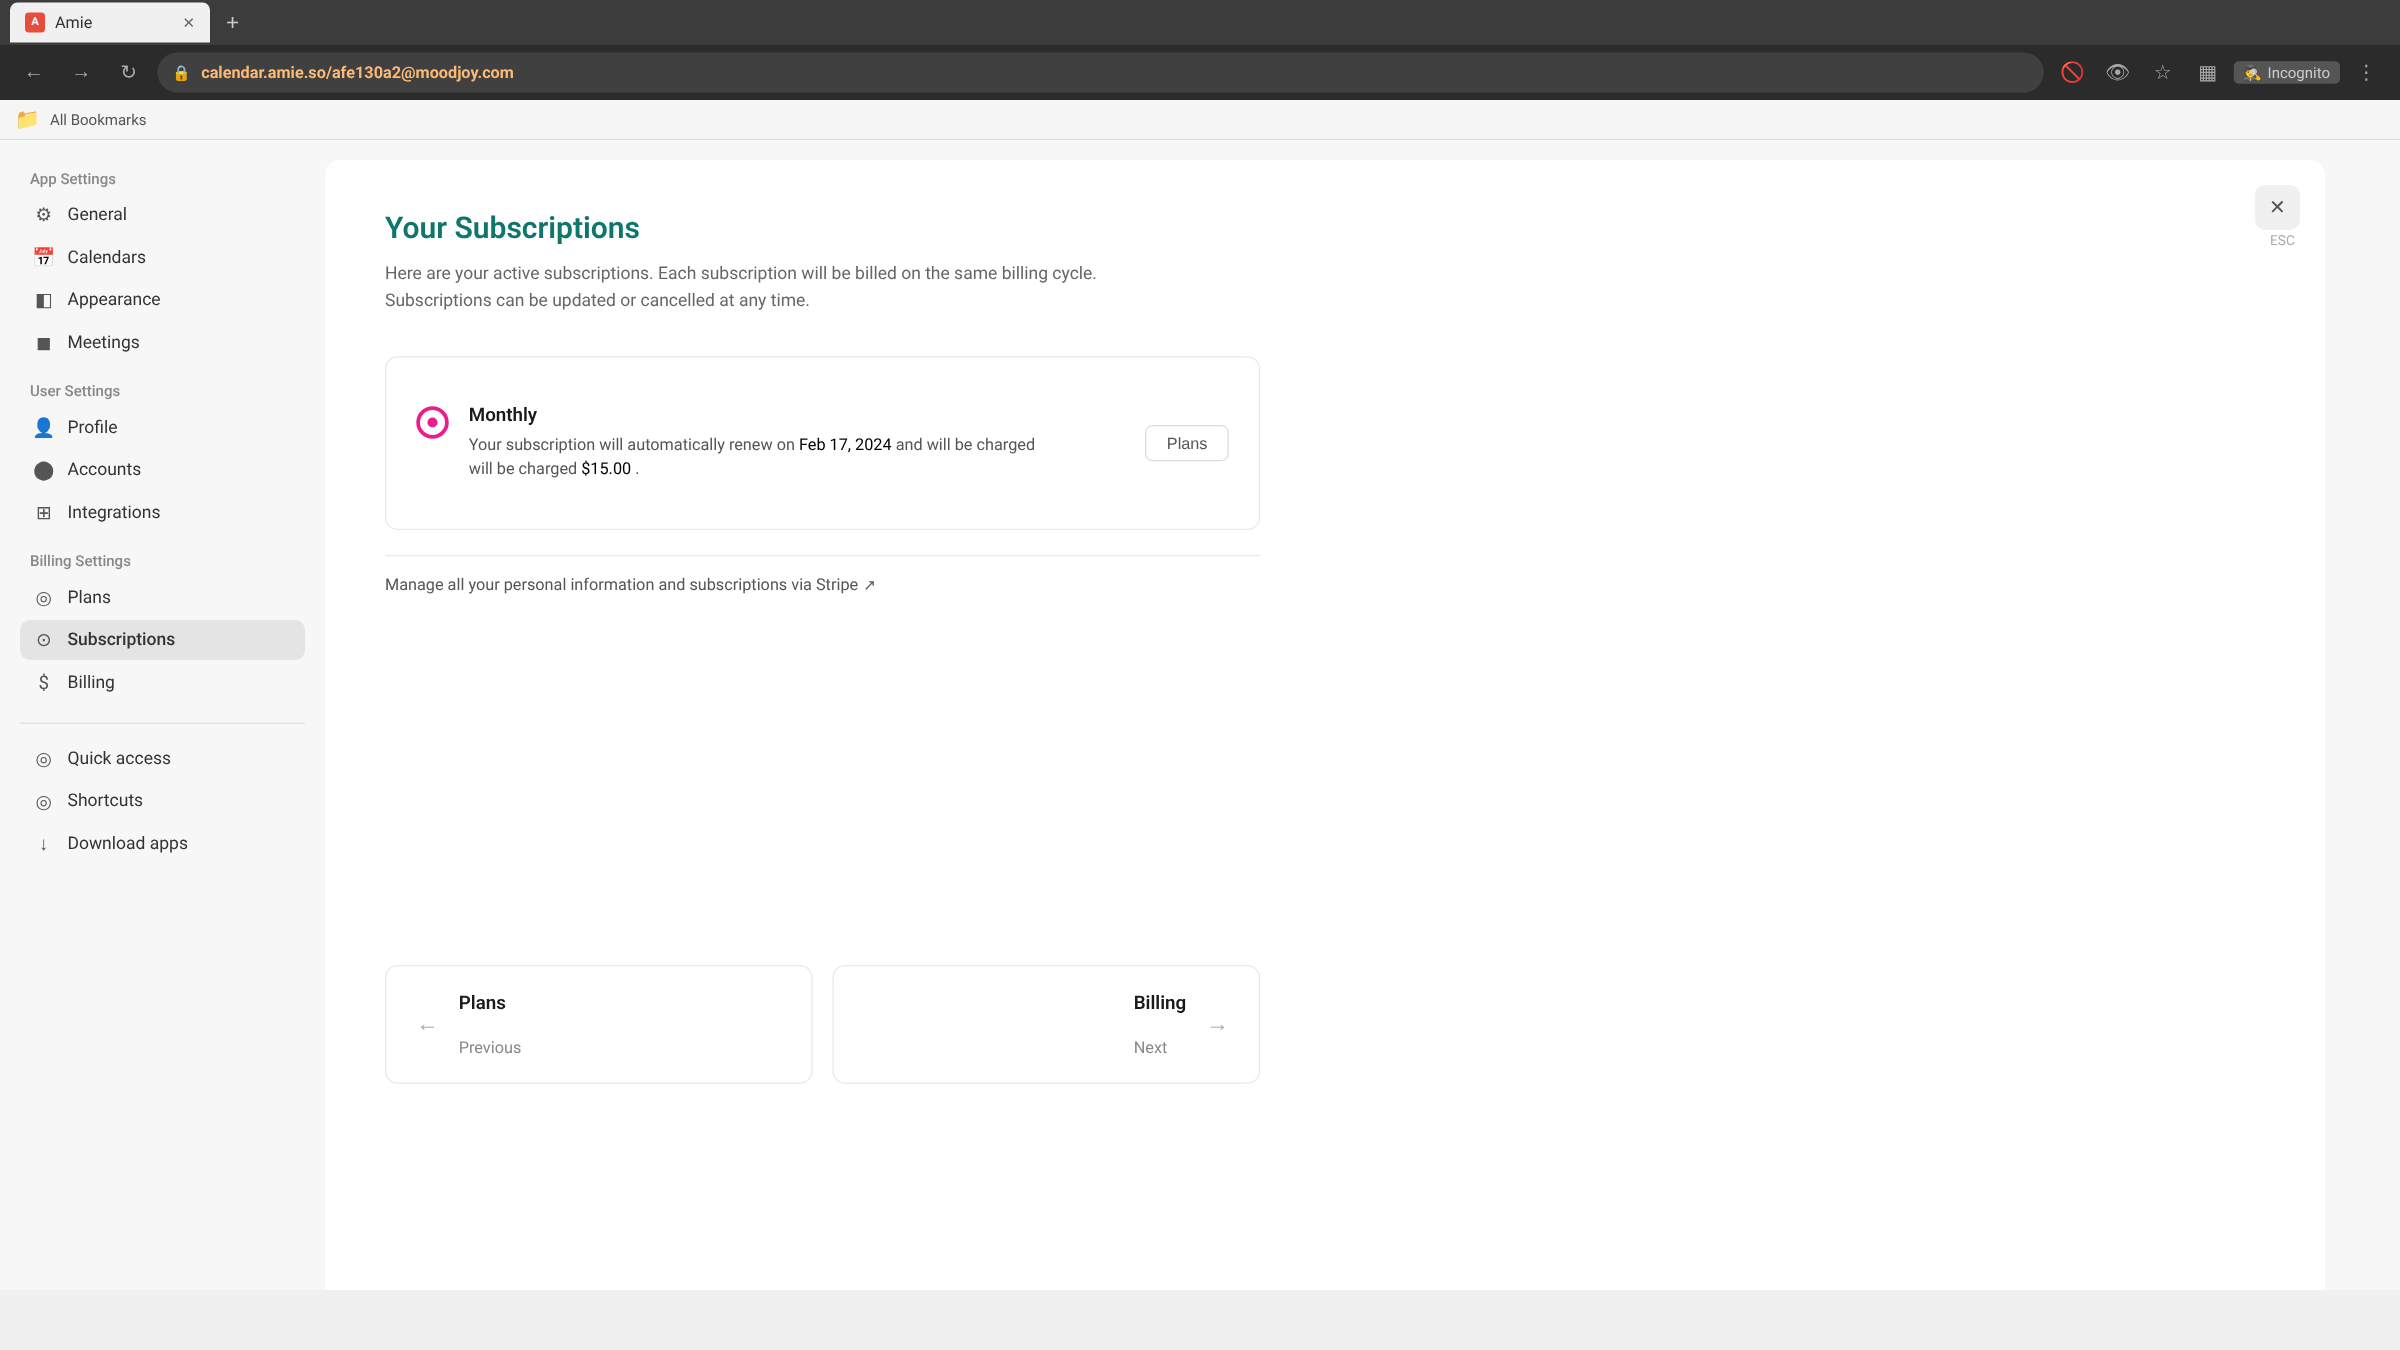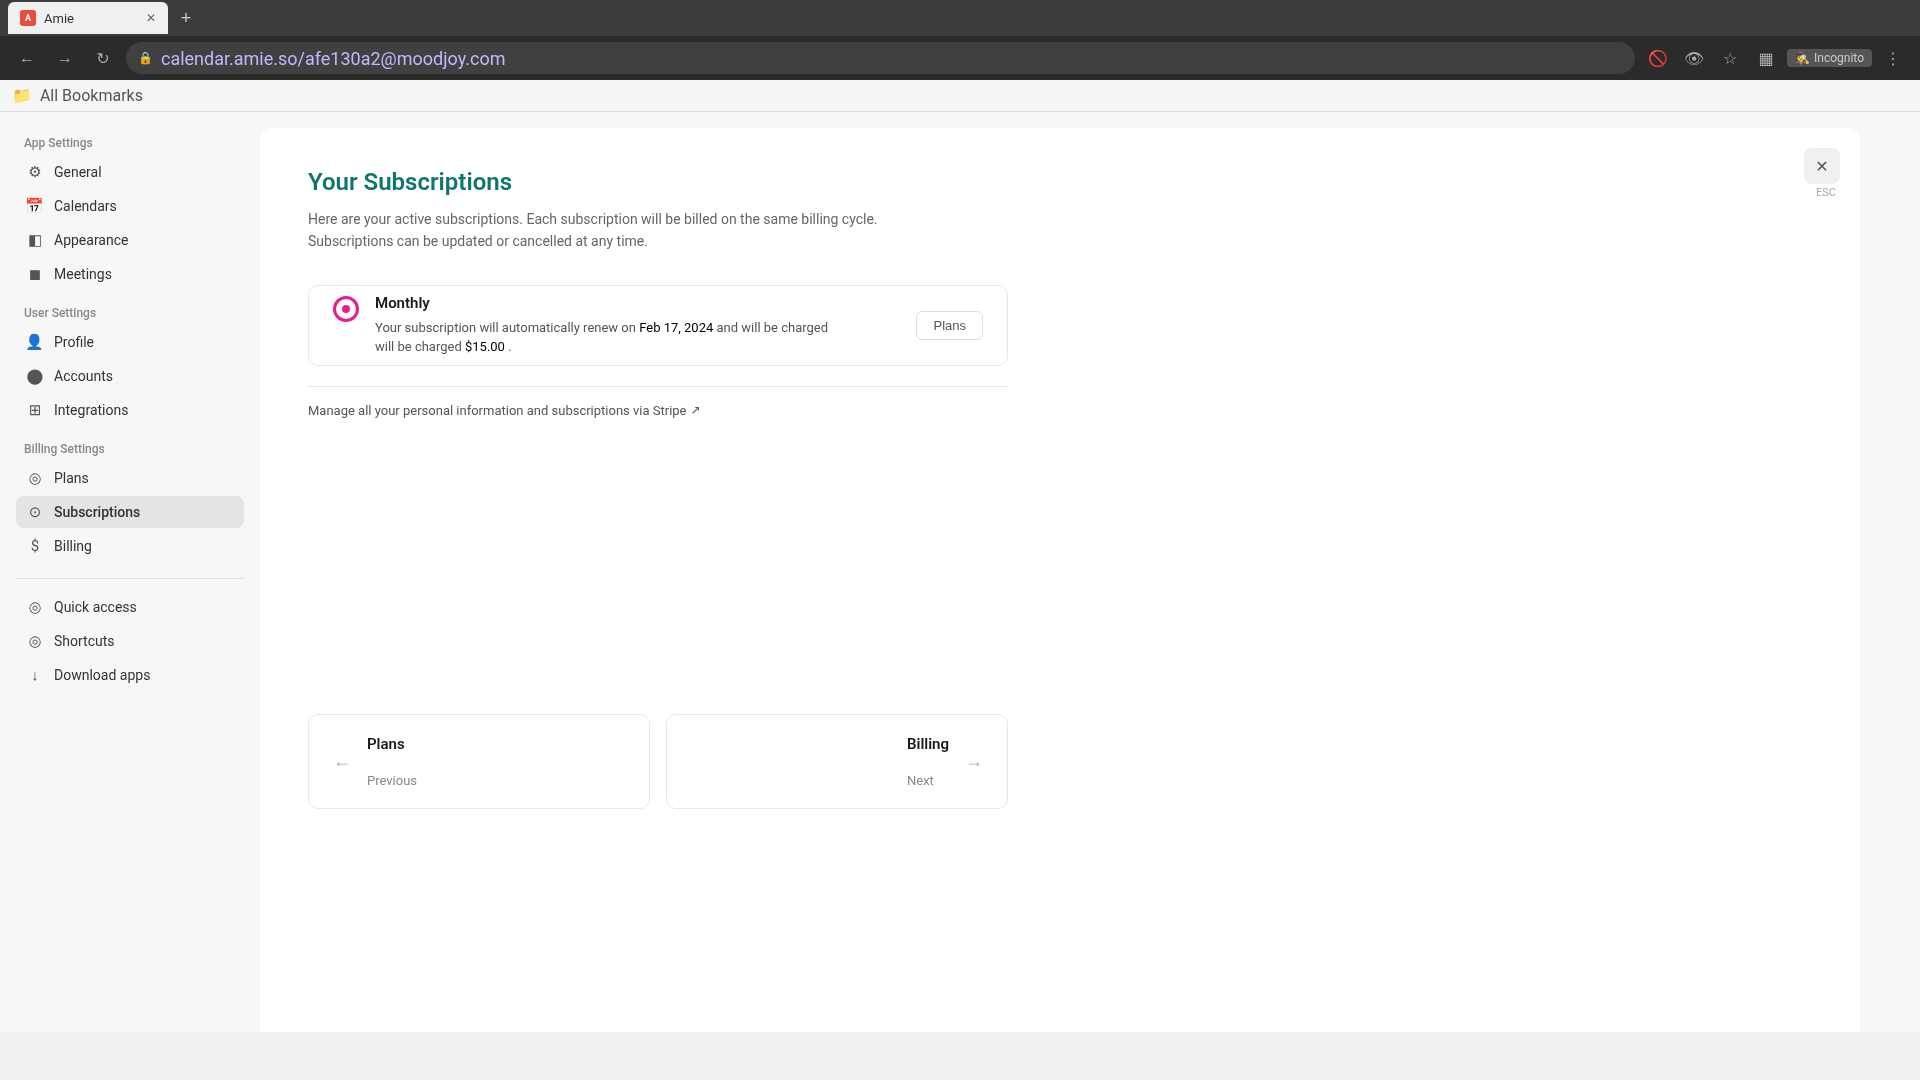--- a/index.html
+++ b/index.html
@@ -90,22 +90,23 @@
       display: flex;
       align-items: center;
       padding: 0 12px;
       gap: 8px;
     }
     .address-bar-lock {
       color: #aaa;
       font-size: 12px;
     }
     .address-bar-url {
-      color: #c4b5fd;
-      font-size: 18px;
+      color: #fdba74;
+      font-size: 13px;
+      font-weight: bold;
     }
     .browser-actions {
       display: flex;
       align-items: center;
       gap: 6px;
       margin-left: auto;
     }
     .browser-action-btn {
       width: 30px;
       height: 30px;
@@ -134,21 +135,21 @@
     .bookmarks-bar {
       background: #f5f5f5;
       height: 32px;
       border-bottom: 1px solid #ddd;
       display: flex;
       align-items: center;
       padding: 0 12px;
       gap: 8px;
     }
     .bookmark-item {
-      font-size: 16px;
+      font-size: 12px;
       color: #555;
       display: flex;
       align-items: center;
       gap: 4px;
     }
 
     
     .app-container {
       display: flex;
       background: #f7f7f7;
@@ -226,21 +227,21 @@
       color: #666;
       line-height: 1.6;
       margin-bottom: 32px;
       max-width: 680px;
     }
 
     
     .subscription-card {
       border: 1px solid #e8e8e8;
       border-radius: 10px;
-      padding: 8px 24px;
+      padding: 37px 24px;
       display: flex;
       align-items: center;
       justify-content: space-between;
       margin-bottom: 20px;
       max-width: 700px;
     }
     .subscription-left {
       display: flex;
       align-items: flex-start;
       gap: 14px;

